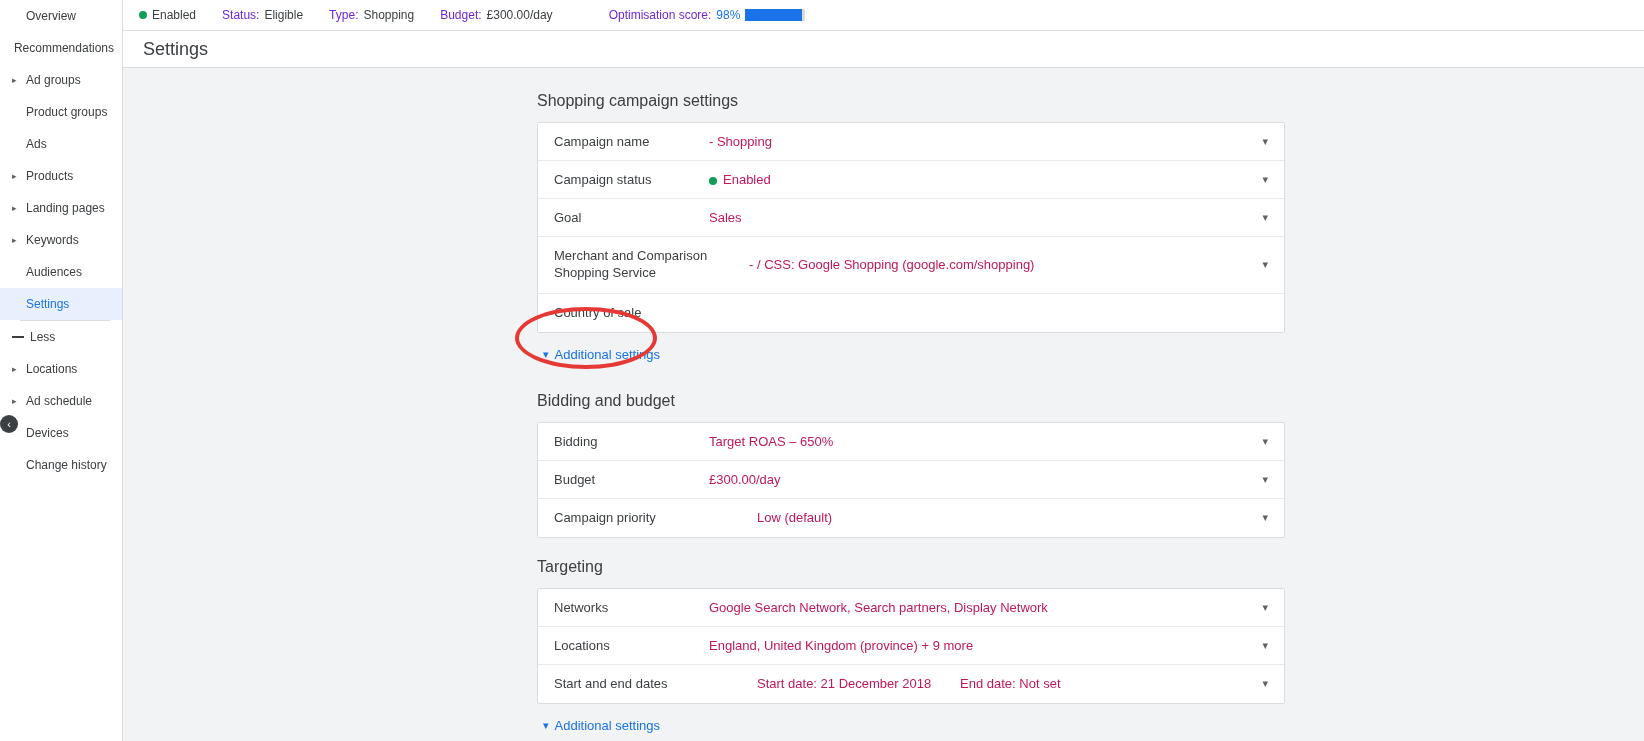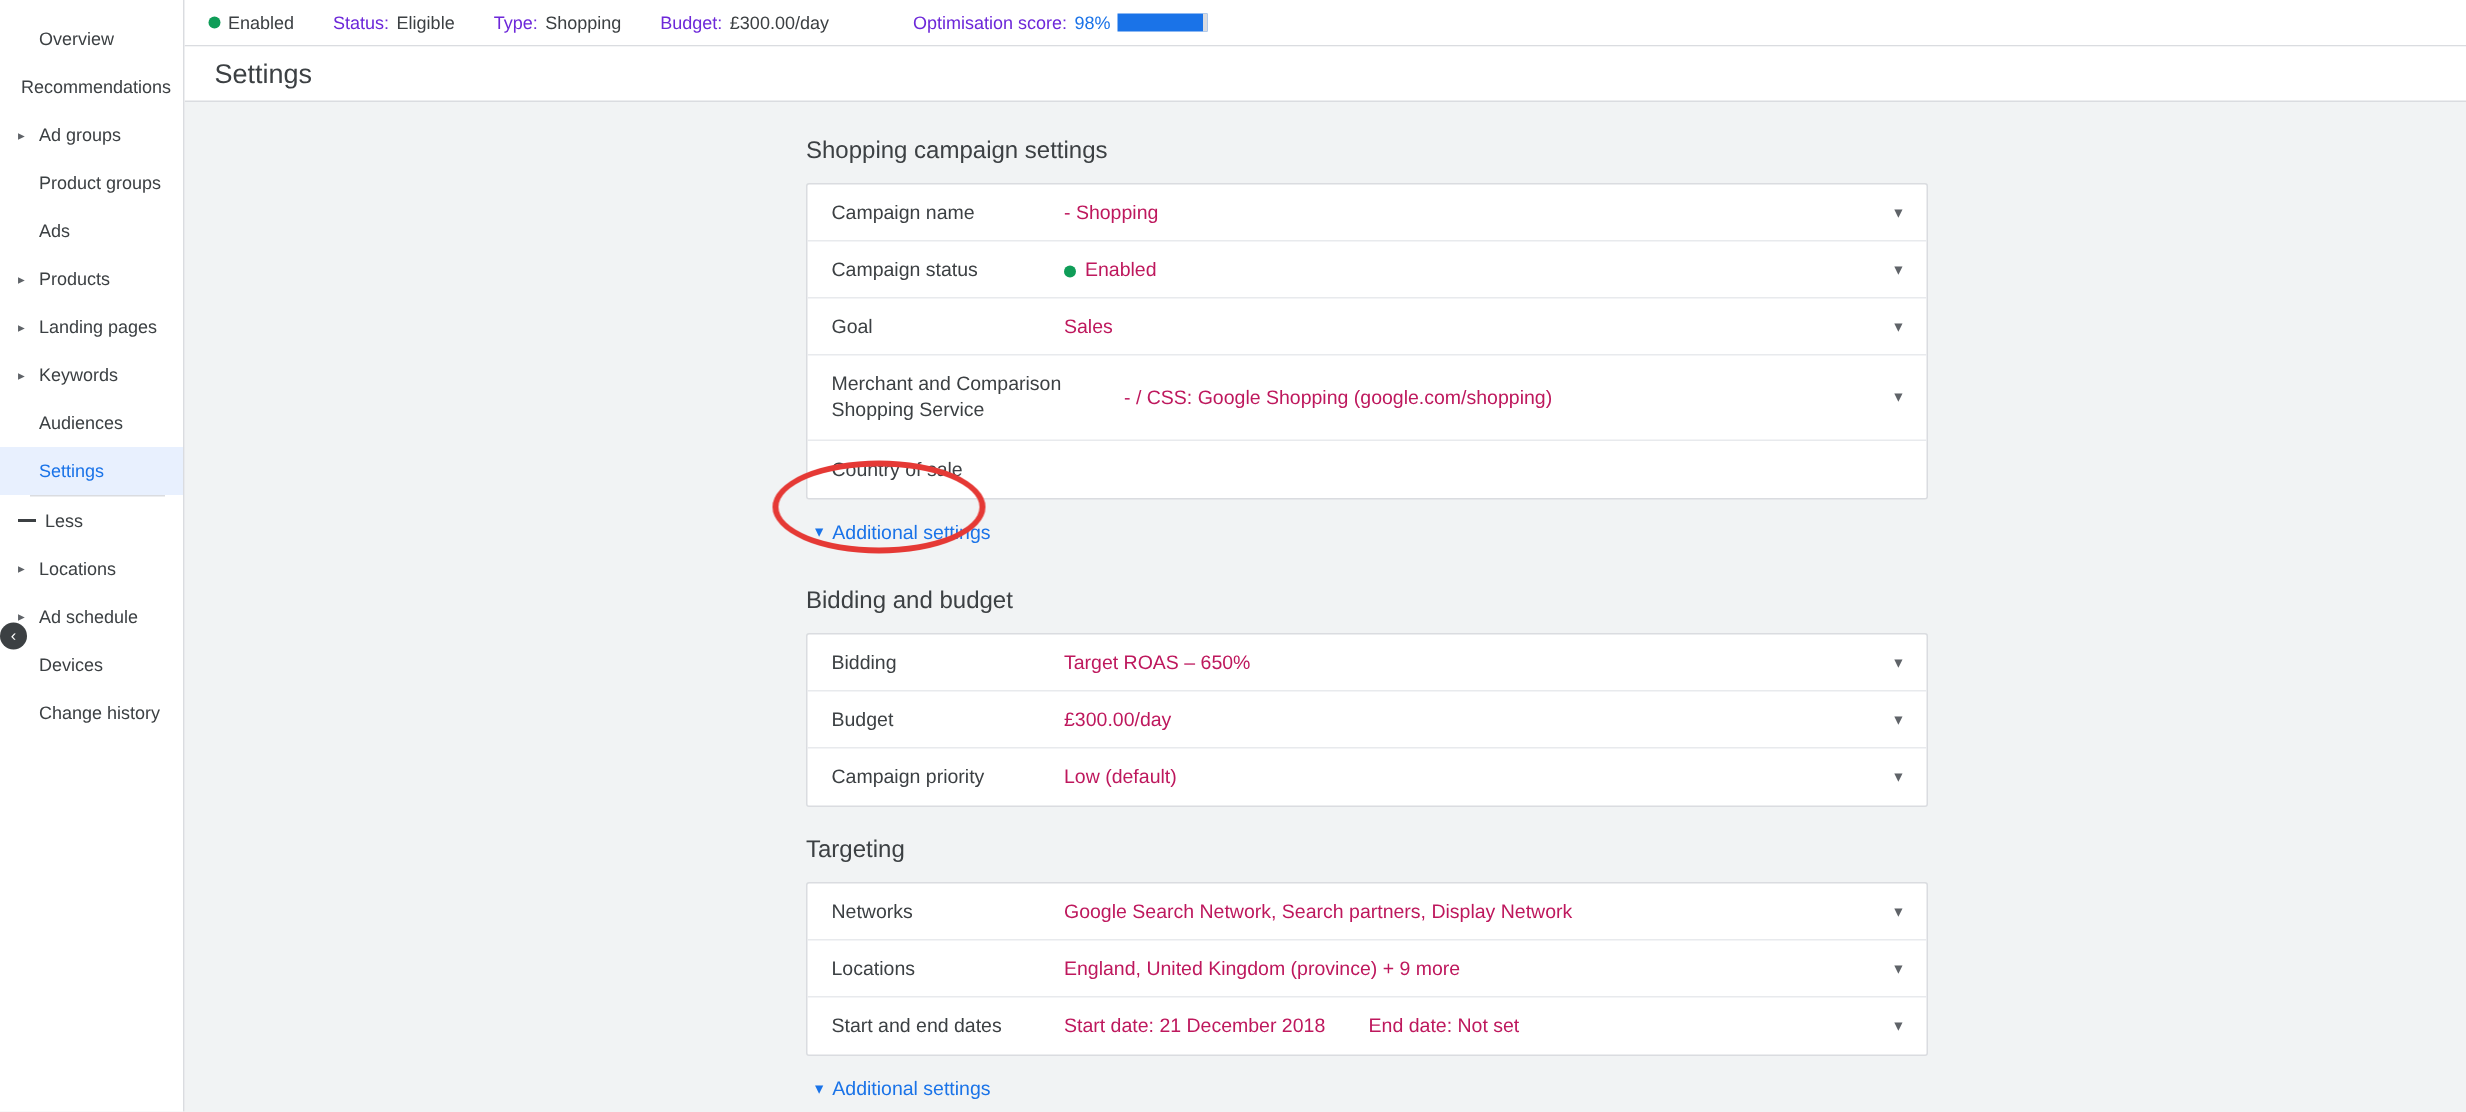--- a/index.html
+++ b/index.html
@@ -1,20 +1,20 @@
 <!DOCTYPE html>
 <html><head>
 <meta charset="utf-8">
 <style>
   * { box-sizing: border-box; margin: 0; padding: 0; }
   body { font-family: Arial, "Helvetica Neue", sans-serif; font-size: 13px; color: #3c4043; background: #f1f3f4; }
   .app { display: flex; height: 741px; width: 1644px; position: relative; }
 
   
-  .sidebar { width: 123px; background: #fff; border-right: 1px solid #dadce0; padding-top: 10px; overflow: hidden; }
+  .sidebar { width: 123px; background: #fff; border-right: 1px solid #dadce0; overflow: hidden; }
   .sidebar-item {
     display: flex; align-items: center; padding: 9px 8px 9px 12px; cursor: pointer; font-size: 12px; color: #3c4043;
     position: relative;
   }
   .sidebar-item .caret { width: 10px; display: inline-block; color: #5f6368; font-size: 9px; margin-right: 4px; }
   .sidebar-item .noexp { width: 14px; display: inline-block; }
   .sidebar-item.active { color: #1a73e8; background: #e8f0fe; font-weight: 500; }
   .sidebar-item.less { font-weight: 500; }
   .sidebar-item.less .dash { width: 12px; height: 2px; background: #3c4043; display: inline-block; margin-right: 6px; }
   .sidebar-divider { height: 1px; background: #dadce0; margin: 0 12px 0 20px; }
@@ -44,21 +44,21 @@
   .content { flex:1; overflow-y:auto; padding: 24px 40px 40px 40px; }
   .content-inner { max-width: 748px; margin: 0 0 0 374px; }
 
   .section-title { font-size: 16px; color:#3c4043; margin: 0 0 12px 0; font-weight:400; }
   .card {
     background:#fff; border:1px solid #dadce0; border-radius:2px; margin-bottom: 4px;
   }
   .row {
     display:flex; align-items:center; padding: 11px 16px; border-bottom:1px solid #e8eaed; cursor:pointer; min-height:38px;
   }
-  .row:last-child { border-bottom:none; }
+  .row:last-child { border-bottom:none;gap:48px; }
   .row-label { width: 155px; font-size:13px; color:#3c4043; flex-shrink:0; }
   .row-label.two-line { line-height:1.3; }
   .row-value { flex:1; font-size:13px; color:#be185d; }
   .row-value .green-dot { margin-right:6px; vertical-align:middle; }
   .row-chevron { color:#5f6368; font-size:11px; }
 
   .additional {
     display:flex; align-items:center; gap:6px; padding: 10px 6px 10px 6px; font-size:13px; color:#1a73e8; cursor:pointer;
     margin-bottom: 20px;
   }

